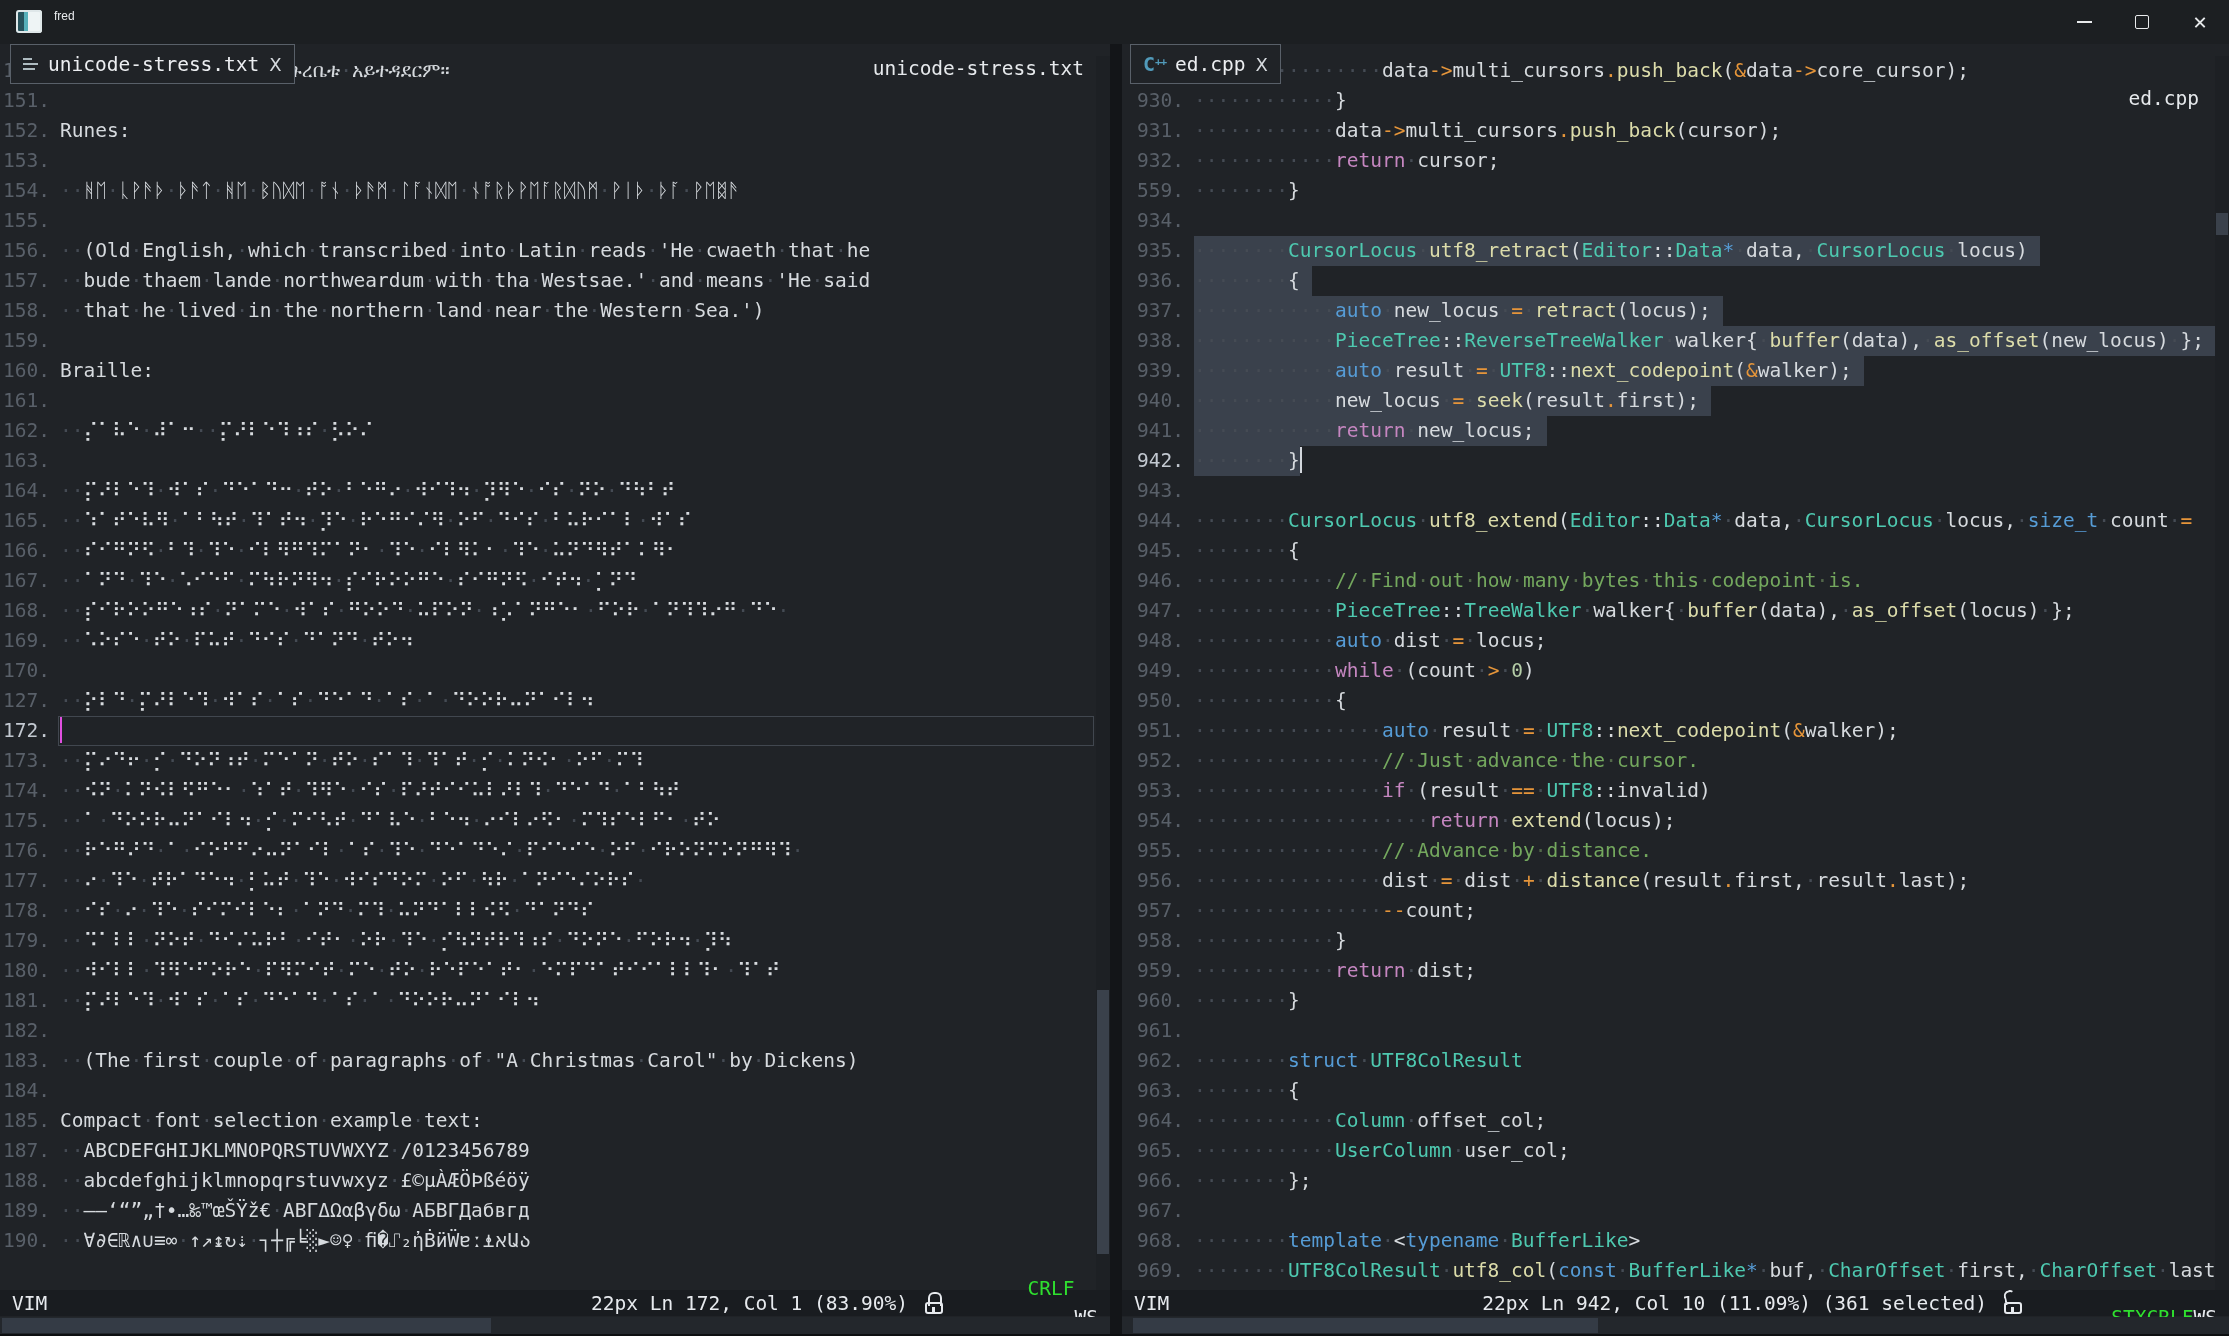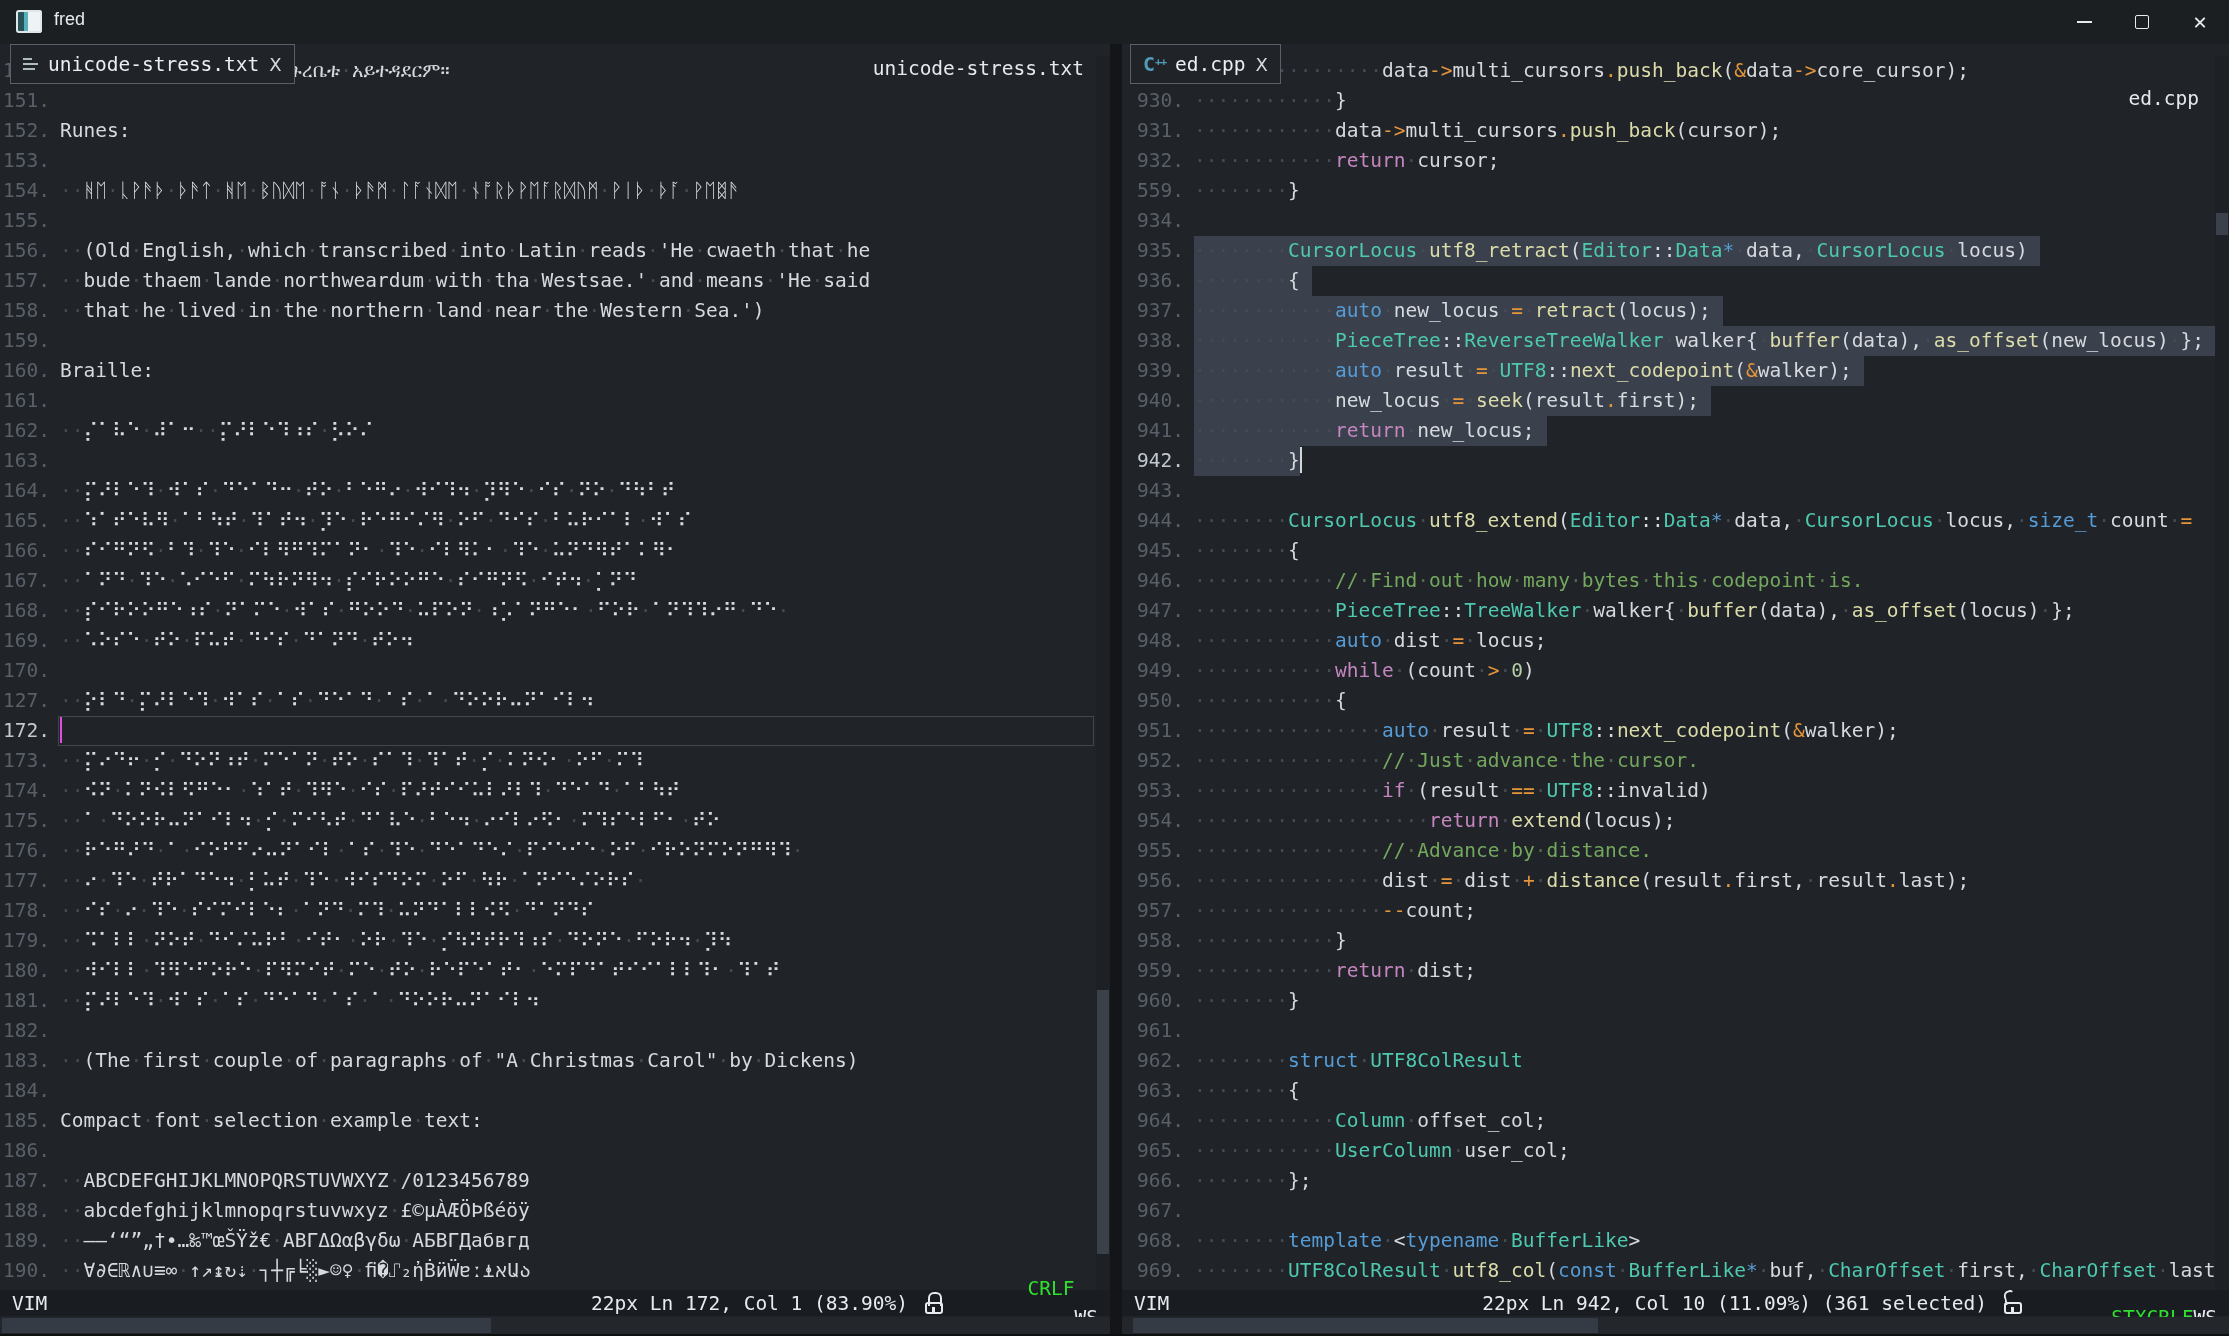--- a/index.html
+++ b/index.html
@@ -4,21 +4,21 @@
 <style>
   html,body{margin:0;padding:0;background:#000;}
   #app{position:relative;width:2229px;height:1336px;background:#202327;overflow:hidden;
        font-family:"DejaVu Sans Mono","DejaVu Sans",monospace;color:#d6dade;}
   
   #titlebar{position:absolute;left:0;top:0;width:100%;height:44px;background:#1c1f22;}
   #app-icon{position:absolute;left:16px;top:10px;width:26px;height:23px;border-radius:3px;
             background:linear-gradient(90deg,#27535d 0 30%,#57b0ba 30% 45%,#eef4f5 45% 100%);
             box-shadow:inset 0 0 0 2px #dfe7e9;}
   #win-title{position:absolute;left:54px;top:9px;font-family:"Liberation Sans",sans-serif;
-             font-size:18px;color:#e8eaed;}
+             font-size:12px;color:#e8eaed;}
   .win-controls{position:absolute;right:0;top:0;height:44px;display:flex;}
   .wc{width:58px;height:44px;display:flex;align-items:center;justify-content:center;}
   .wc-min{width:15px;height:2px;background:#e8eaec;}
   .wc-max{width:12px;height:12px;border:1.5px solid #e8eaec;border-radius:2px;}
   .wc-x{font-size:18px;color:#e8eaec;font-family:"DejaVu Sans",sans-serif;}
   
   .pane{position:absolute;top:44px;bottom:0;overflow:hidden;background:#202327;}
   #pane-left{left:0;width:1110px;}
   #pane-right{left:1122px;width:1107px;}
   #divider{position:absolute;top:44px;bottom:0;left:1110px;width:12px;background:#131518;}
@@ -130,21 +130,20 @@
         <div class="row"><span class="ln">176.</span><span class="txt"><span class="tk-p"><span class="ws">·</span><span class="ws">·</span>⠗⠑⠛⠜⠙<span class="ws">·</span>⠁<span class="ws">·</span>⠊⠕⠋⠋⠔⠤⠝⠁⠊⠇<span class="ws">·</span>⠁⠎<span class="ws">·</span>⠹⠑<span class="ws">·</span>⠙⠑⠁⠙⠑⠌<span class="ws">·</span>⠏⠊⠑⠊⠑<span class="ws">·</span>⠕⠋<span class="ws">·</span>⠊⠗⠕⠝⠍⠕⠝⠛⠻⠹<span class="ws">·</span></span></span></div>
         <div class="row"><span class="ln">177.</span><span class="txt"><span class="tk-p"><span class="ws">·</span><span class="ws">·</span>⠔<span class="ws">·</span>⠹⠑<span class="ws">·</span>⠞⠗⠁⠙⠑⠲<span class="ws">·</span>⡃⠥⠞<span class="ws">·</span>⠹⠑<span class="ws">·</span>⠺⠊⠎⠙⠕⠍<span class="ws">·</span>⠕⠋<span class="ws">·</span>⠳⠗<span class="ws">·</span>⠁⠝⠊⠑⠌⠕⠗⠎<span class="ws">·</span></span></span></div>
         <div class="row"><span class="ln">178.</span><span class="txt"><span class="tk-p"><span class="ws">·</span><span class="ws">·</span>⠊⠎<span class="ws">·</span>⠔<span class="ws">·</span>⠹⠑<span class="ws">·</span>⠎⠊⠍⠊⠇⠑⠆<span class="ws">·</span>⠁⠝⠙<span class="ws">·</span>⠍⠹<span class="ws">·</span>⠥⠝⠙⠁⠇⠇⠪⠫<span class="ws">·</span>⠙⠁⠝⠙⠎</span></span></div>
         <div class="row"><span class="ln">179.</span><span class="txt"><span class="tk-p"><span class="ws">·</span><span class="ws">·</span>⠩⠁⠇⠇<span class="ws">·</span>⠝⠕⠞<span class="ws">·</span>⠙⠊⠌⠥⠗⠃<span class="ws">·</span>⠊⠞⠂<span class="ws">·</span>⠕⠗<span class="ws">·</span>⠹⠑<span class="ws">·</span>⡊⠳⠝⠞⠗⠹⠰⠎<span class="ws">·</span>⠙⠕⠝⠑<span class="ws">·</span>⠋⠕⠗⠲<span class="ws">·</span>⡹⠳</span></span></div>
         <div class="row"><span class="ln">180.</span><span class="txt"><span class="tk-p"><span class="ws">·</span><span class="ws">·</span>⠺⠊⠇⠇<span class="ws">·</span>⠹⠻⠑⠋⠕⠗⠑<span class="ws">·</span>⠏⠻⠍⠊⠞<span class="ws">·</span>⠍⠑<span class="ws">·</span>⠞⠕<span class="ws">·</span>⠗⠑⠏⠑⠁⠞⠂<span class="ws">·</span>⠑⠍⠏⠙⠁⠞⠊⠊⠁⠇⠇⠹⠂<span class="ws">·</span>⠹⠁⠞</span></span></div>
         <div class="row"><span class="ln">181.</span><span class="txt"><span class="tk-p"><span class="ws">·</span><span class="ws">·</span>⡍⠜⠇⠑⠹<span class="ws">·</span>⠺⠁⠎<span class="ws">·</span>⠁⠎<span class="ws">·</span>⠙⠑⠁⠙<span class="ws">·</span>⠁⠎<span class="ws">·</span>⠁<span class="ws">·</span>⠙⠕⠕⠗⠤⠝⠁⠊⠇⠲</span></span></div>
         <div class="row"><span class="ln">182.</span><span class="txt"><span class="tk-p"></span></span></div>
         <div class="row"><span class="ln">183.</span><span class="txt"><span class="tk-p"><span class="ws">·</span><span class="ws">·</span>(The<span class="ws">·</span>first<span class="ws">·</span>couple<span class="ws">·</span>of<span class="ws">·</span>paragraphs<span class="ws">·</span>of<span class="ws">·</span>"A<span class="ws">·</span>Christmas<span class="ws">·</span>Carol"<span class="ws">·</span>by<span class="ws">·</span>Dickens)</span></span></div>
         <div class="row"><span class="ln">184.</span><span class="txt"><span class="tk-p"></span></span></div>
         <div class="row"><span class="ln">185.</span><span class="txt"><span class="tk-p">Compact<span class="ws">·</span>font<span class="ws">·</span>selection<span class="ws">·</span>example<span class="ws">·</span>text:</span></span></div>
-        <div class="row"><span class="ln">186.</span><span class="txt"><span class="tk-p"></span></span></div>
         <div class="row"><span class="ln">187.</span><span class="txt"><span class="tk-p"><span class="ws">·</span><span class="ws">·</span>ABCDEFGHIJKLMNOPQRSTUVWXYZ<span class="ws">·</span>/0123456789</span></span></div>
         <div class="row"><span class="ln">188.</span><span class="txt"><span class="tk-p"><span class="ws">·</span><span class="ws">·</span>abcdefghijklmnopqrstuvwxyz<span class="ws">·</span>£©µÀÆÖÞßéöÿ</span></span></div>
         <div class="row"><span class="ln">189.</span><span class="txt"><span class="tk-p"><span class="ws">·</span><span class="ws">·</span>–—‘“”„†•…‰™œŠŸž€<span class="ws">·</span>ΑΒΓΔΩαβγδω<span class="ws">·</span>АБВГДабвгд</span></span></div>
         <div class="row"><span class="ln">190.</span><span class="txt"><span class="tk-p"><span class="ws">·</span><span class="ws">·</span>∀∂∈ℝ∧∪≡∞<span class="ws">·</span>↑↗↨↻⇣<span class="ws">·</span>┐┼╔╘░►☺♀<span class="ws">·</span>ﬁ�⑀₂ἠḂӥẄɐː⍎אԱა</span></span></div>
       </div>
     <div class="tab">
       <span class="txt-icon">
           <i></i>
           <i></i>
           <i></i>

